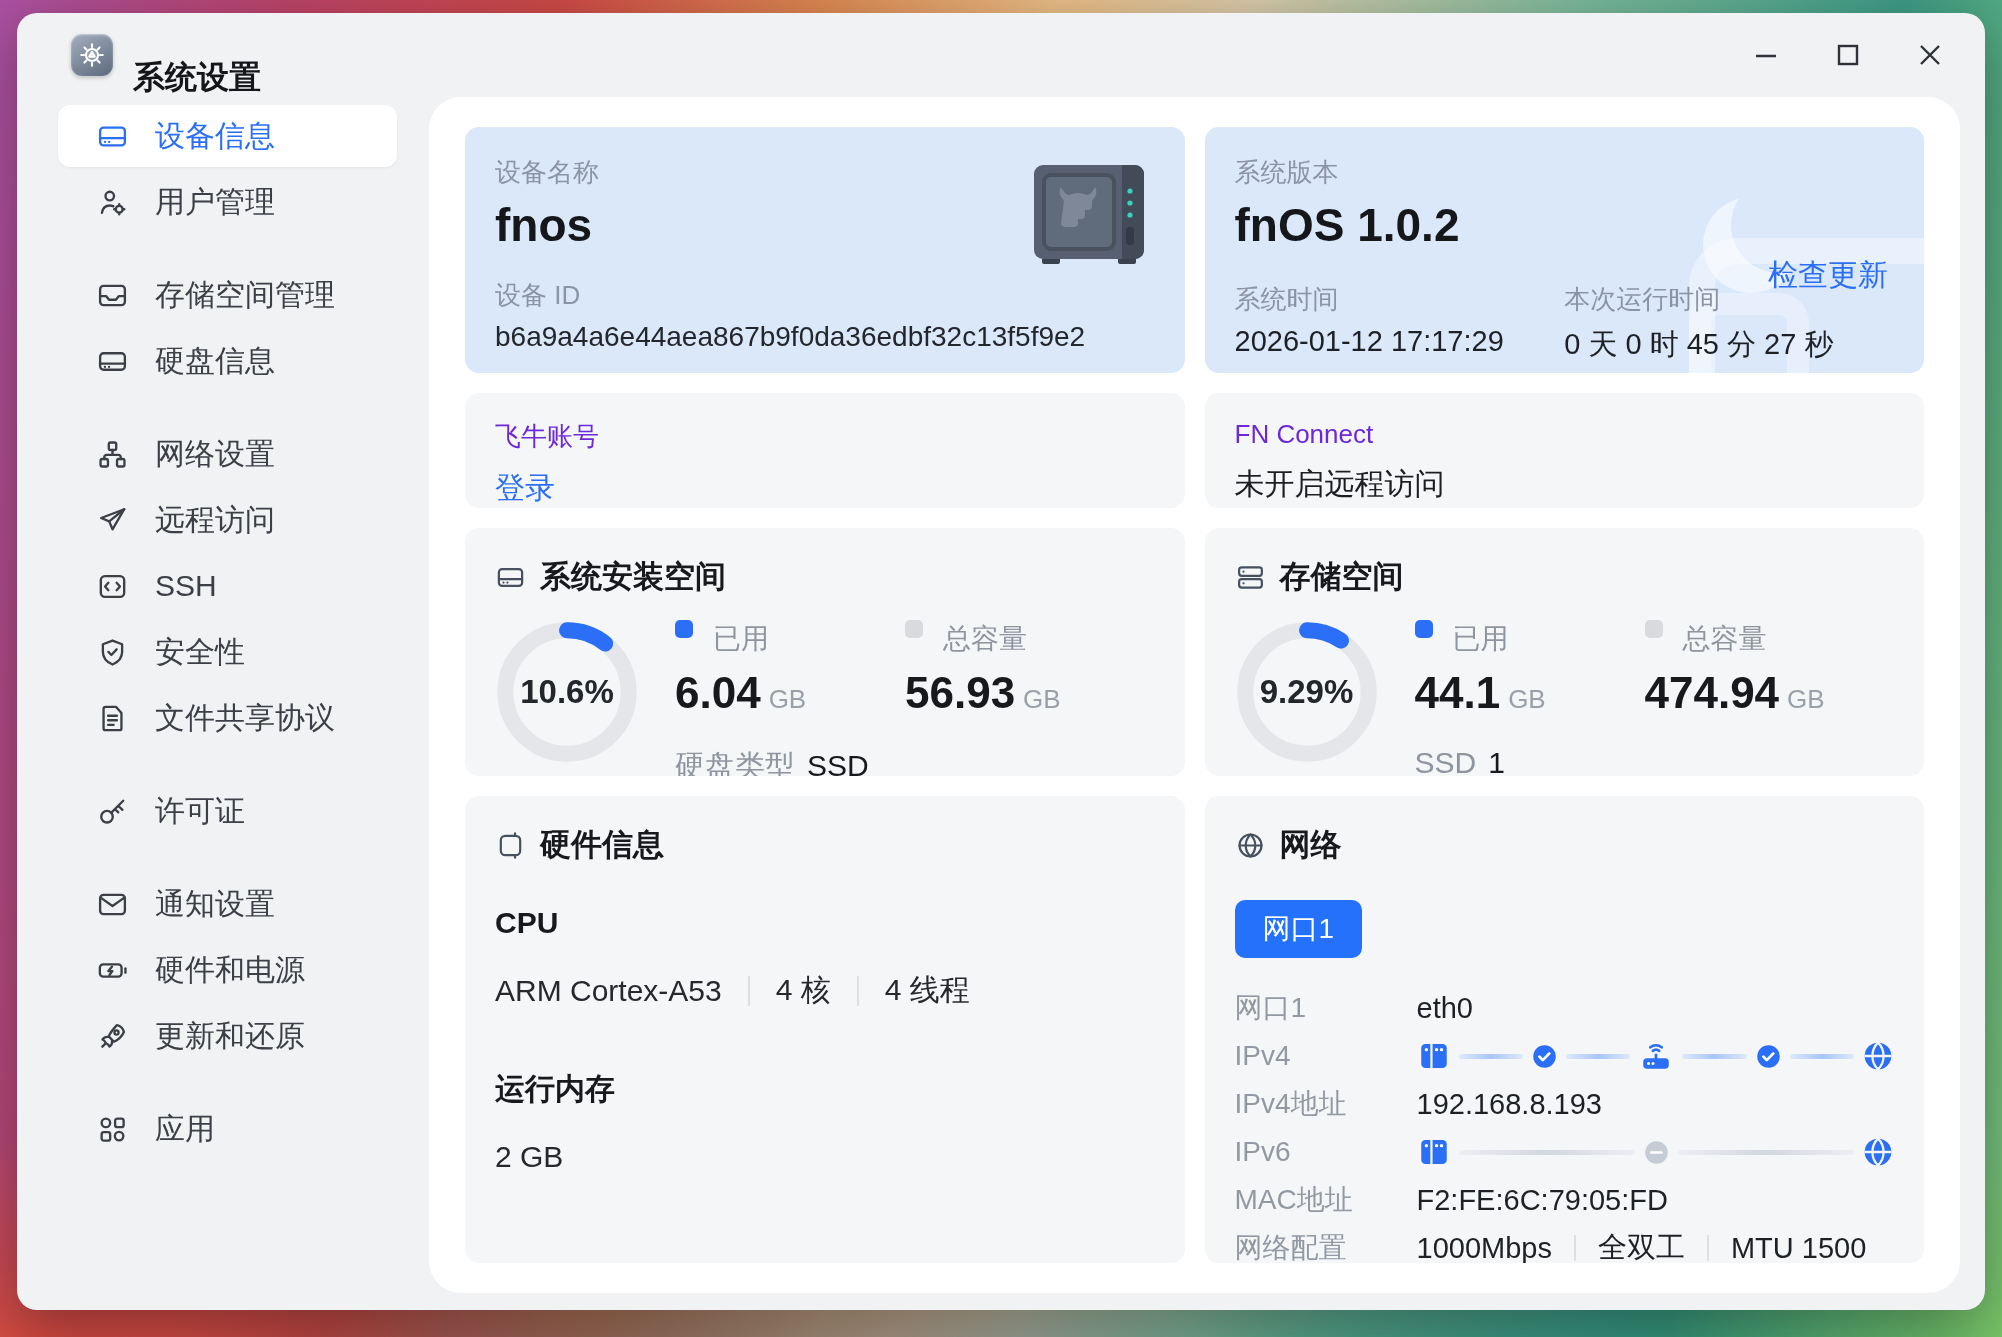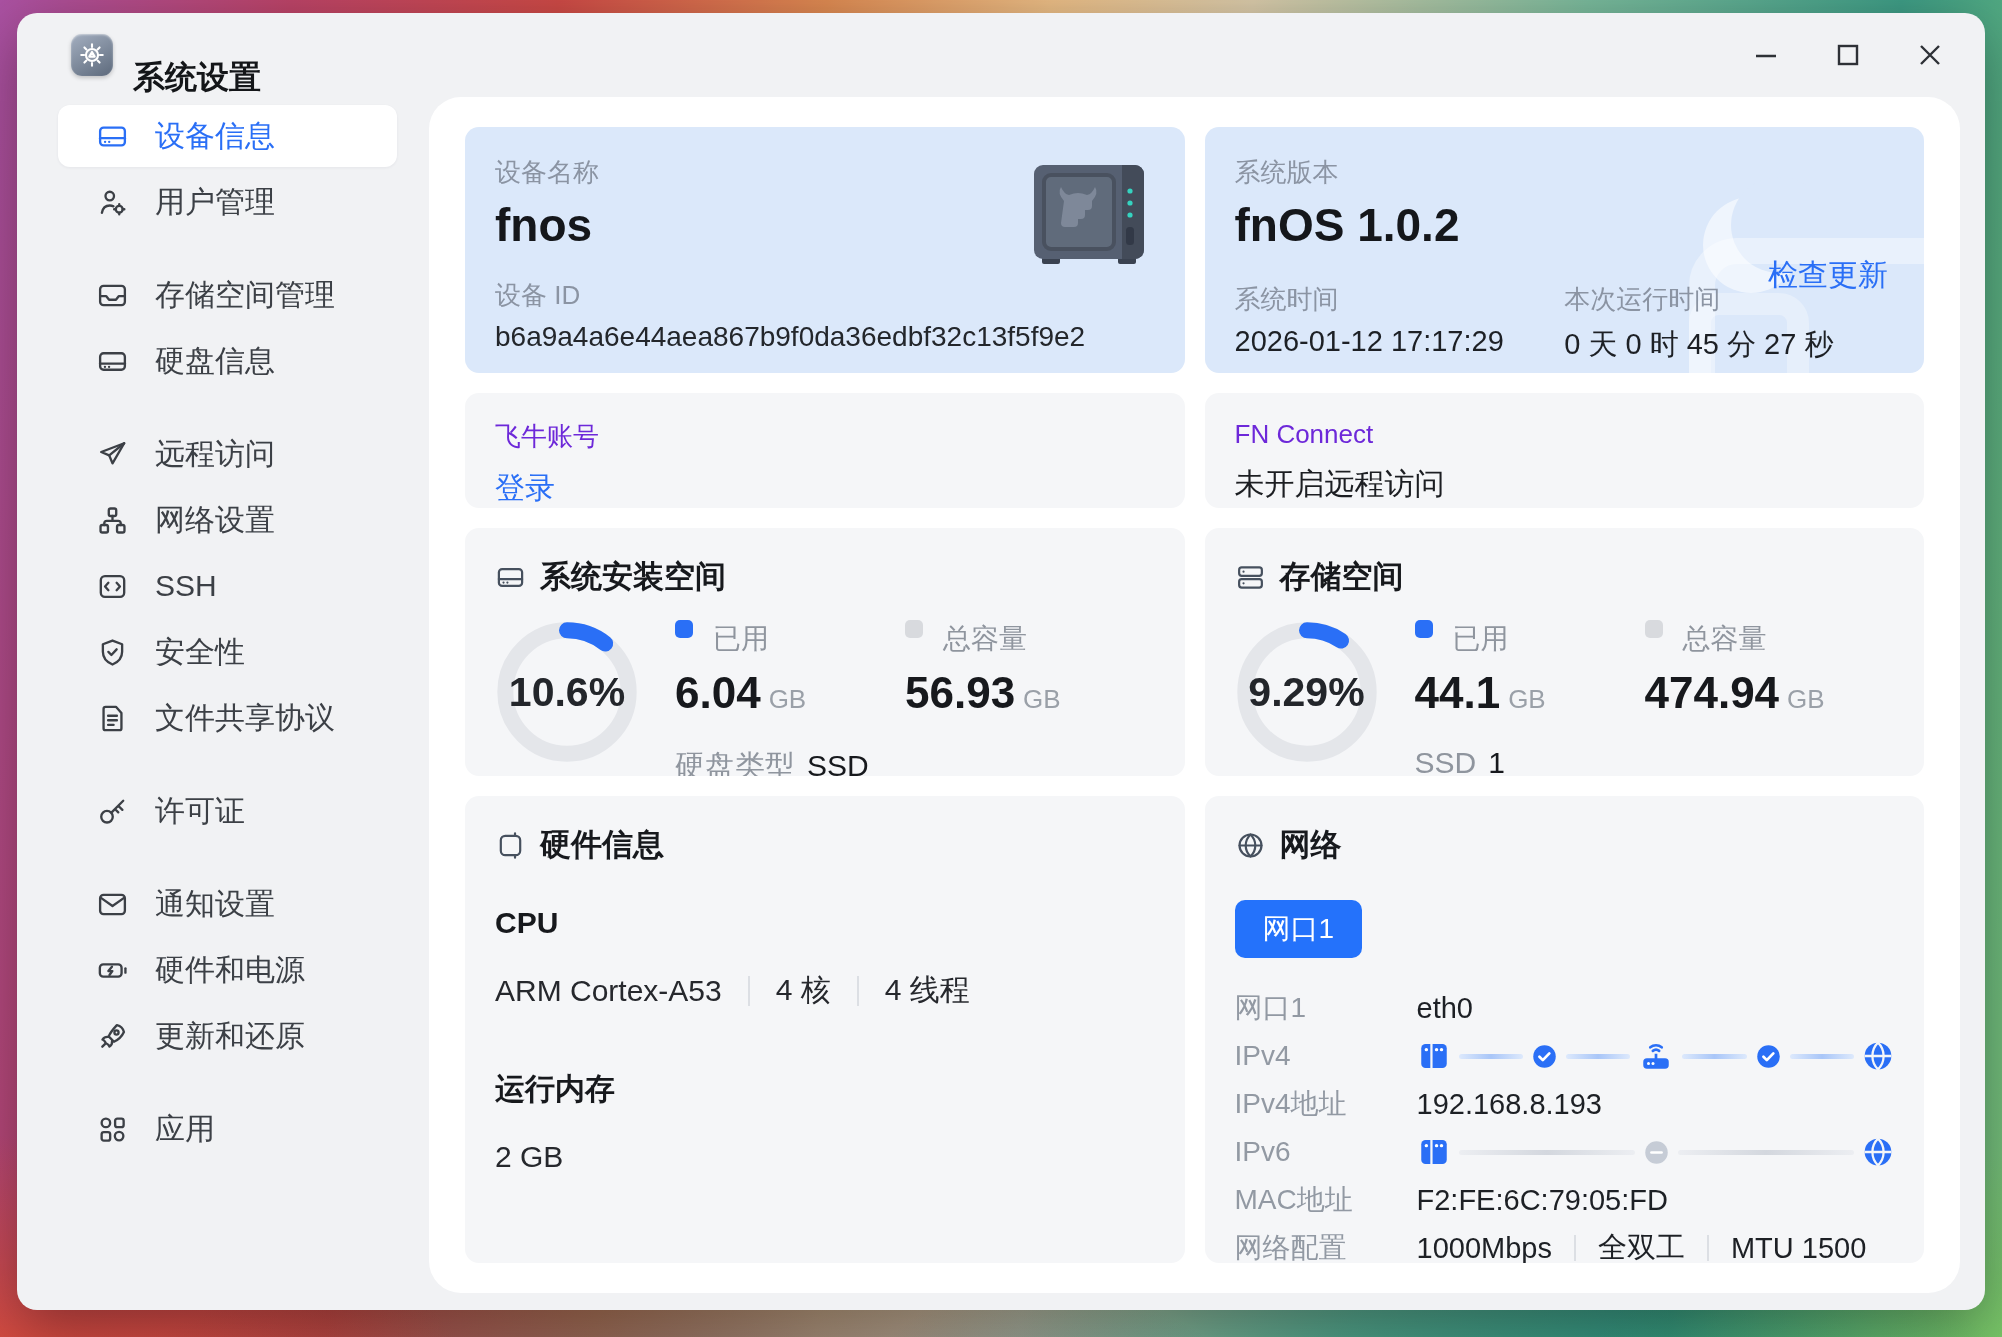--- a/index.html
+++ b/index.html
@@ -79,21 +79,21 @@
     border:26px solid rgba(255,255,255,.38); border-radius:48px; }
   .wm2{ position:absolute; right:115px; bottom:-40px; width:120px; height:120px;
     border:22px solid rgba(255,255,255,.30); border-radius:30px; }
 
   
   .card-head{ display:flex; align-items:center; gap:14px; font-size:31px; font-weight:bold; color:#17191d; }
   .card-head svg{ width:31px; height:31px; color:#46505e; }
   .stat-body{ display:flex; margin-top:20px; }
   .donut-wrap{ position:relative; width:148px; height:148px; flex:0 0 148px; margin-left:-2px; }
   .donut-pct{ position:absolute; inset:0; display:flex; align-items:center; justify-content:center;
-    font-size:41px; font-weight:bold; color:#23262b; }
+    font-size:33px; font-weight:bold; color:#23262b; }
   .stat-right{ margin-left:34px; padding-top:2px; }
   .legend-row{ display:flex; }
   .legend-col{ min-width:168px; margin-right:62px; }
   .legend-head{ display:flex; align-items:flex-start; gap:20px; }
   .swatch{ width:18px; height:18px; border-radius:5px; }
   .sw-blue{ background:#2a6ff6; }
   .sw-gray{ background:#d8dade; }
   .legend-lab{ font-size:28px; color:#8f959e; }
   .legend-val{ margin-top:10px; font-size:44px; font-weight:bold; color:#17191d; }
   .legend-val .unit{ font-size:26px; font-weight:normal; color:#9aa0a8; margin-left:8px; }
@@ -191,33 +191,33 @@
               <path d="M3 13.5h18"></path>
               <path d="M6.5 15.9h.01M9.5 15.9h.01"></path>
             </svg>
           <span>硬盘信息</span>
         </div>
 
         <div class="group-gap"></div>
 
         <div class="side-item">
           <svg viewBox="0 0 24 24" fill="none" stroke="currentColor" stroke-width="1.7" stroke-linecap="round" stroke-linejoin="round">
-              <path d="M20.5 3.8 3.8 10.2l5.8 2.4 2.4 5.8z"></path>
-              <path d="M9.6 12.6l10.9-8.8"></path>
-            </svg>
-          <span>远程访问</span>
-        </div>
-        <div class="side-item">
-          <svg viewBox="0 0 24 24" fill="none" stroke="currentColor" stroke-width="1.7" stroke-linecap="round" stroke-linejoin="round">
               <rect x="9.3" y="3.3" width="5.4" height="5.4" rx="1.3"></rect>
               <rect x="3.3" y="15.3" width="5.4" height="5.4" rx="1.3"></rect>
               <rect x="15.3" y="15.3" width="5.4" height="5.4" rx="1.3"></rect>
               <path d="M12 8.7v3M6 15.3v-1.1c0-1 .8-1.9 1.9-1.9h8.2c1.1 0 1.9.9 1.9 1.9v1.1"></path>
             </svg>
           <span>网络设置</span>
+        </div>
+        <div class="side-item">
+          <svg viewBox="0 0 24 24" fill="none" stroke="currentColor" stroke-width="1.7" stroke-linecap="round" stroke-linejoin="round">
+              <path d="M20.5 3.8 3.8 10.2l5.8 2.4 2.4 5.8z"></path>
+              <path d="M9.6 12.6l10.9-8.8"></path>
+            </svg>
+          <span>远程访问</span>
         </div>
         <div class="side-item">
           <svg viewBox="0 0 24 24" fill="none" stroke="currentColor" stroke-width="1.7" stroke-linecap="round" stroke-linejoin="round">
               <rect x="3.5" y="4.5" width="17" height="15" rx="3"></rect>
               <path d="m9 9.3-2.4 2.7L9 14.7M15 9.3l2.4 2.7L15 14.7"></path>
             </svg>
           <span>SSH</span>
         </div>
         <div class="side-item">
           <svg viewBox="0 0 24 24" fill="none" stroke="currentColor" stroke-width="1.7" stroke-linecap="round" stroke-linejoin="round">

